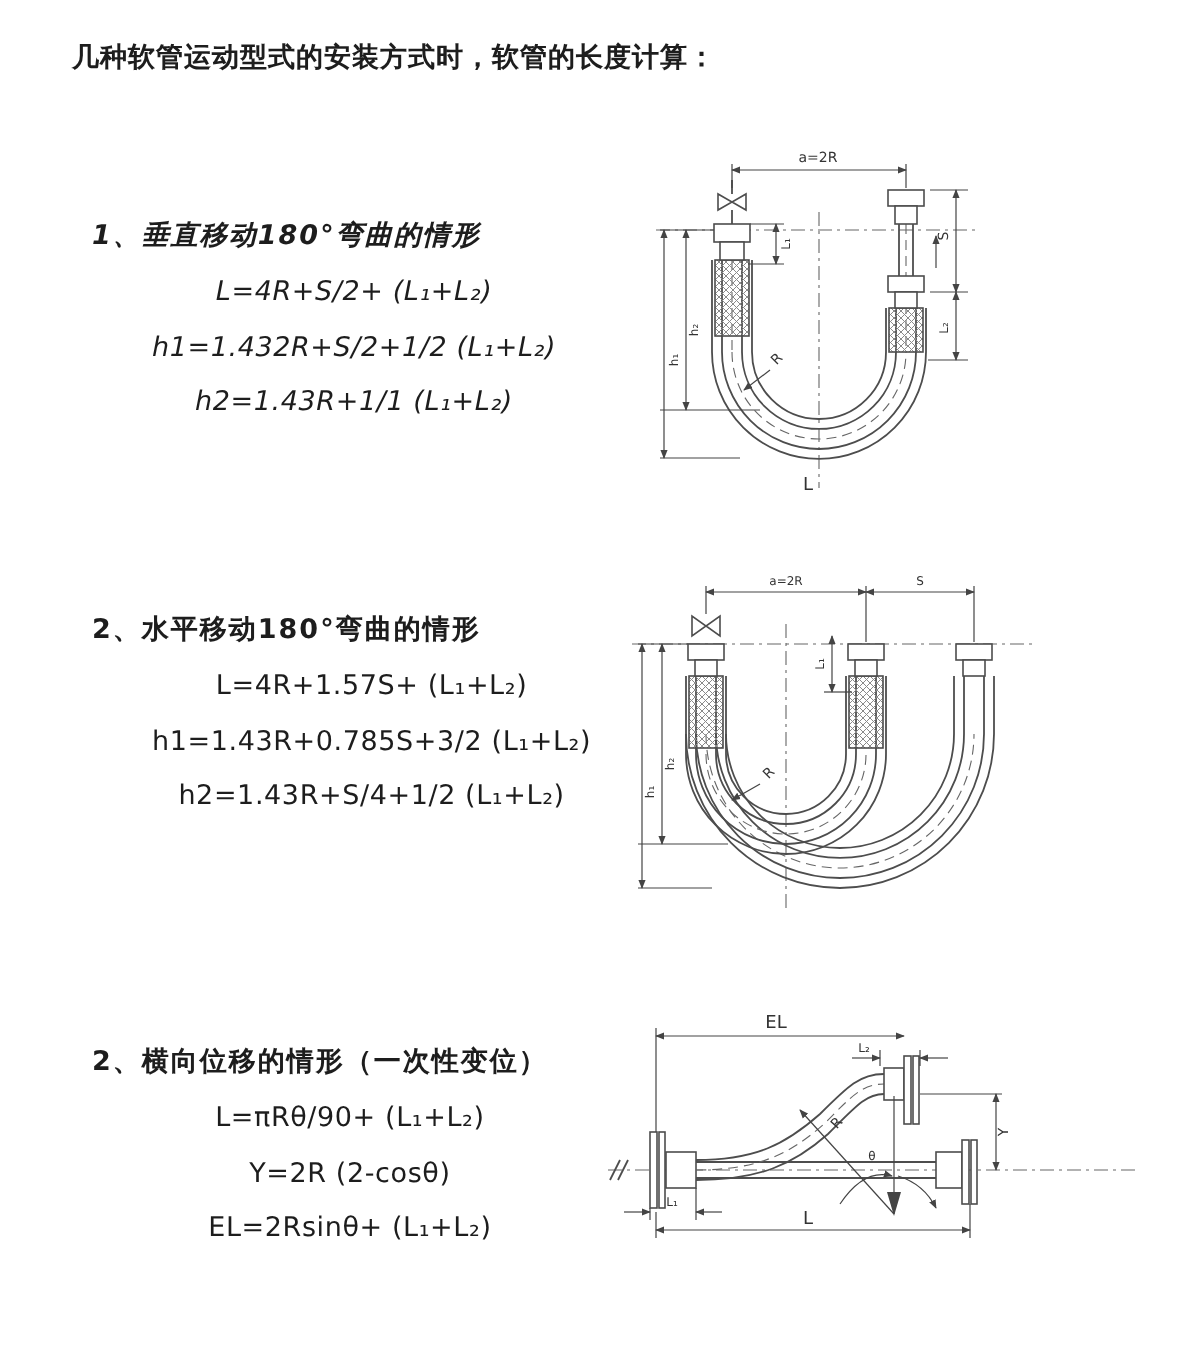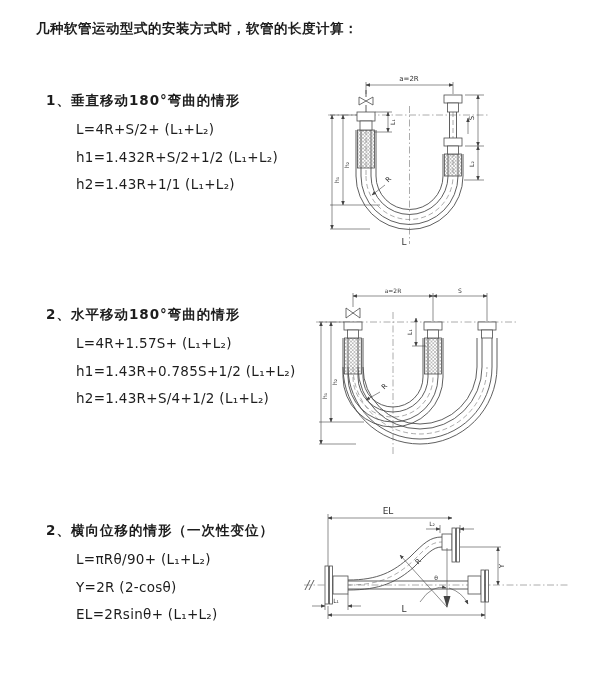--- a/index.html
+++ b/index.html
@@ -2,53 +2,53 @@
 <html><head>
 <meta charset="utf-8">
 <style>
   html,body{margin:0;padding:0;background:#fff;}
   .page{position:relative;width:568px;height:675px;background:#ffffff;overflow:hidden;
         font-family:"DejaVu Sans",sans-serif;color:#1d1d1d;}
   .title{position:absolute;left:36px;top:20px;font-size:13.5px;font-weight:600;letter-spacing:0.5px;}
   .section{position:absolute;left:46px;}
   .sec-heading{font-size:13.5px;font-weight:600;letter-spacing:1px;margin:0 0 6px 0;}
   .formulas{padding-left:30px;font-size:13.5px;font-weight:500;letter-spacing:0.3px;}
-  .formula{line-height:27.5px;white-space:pre;}
+  .formula{line-height:27.5px;white-space:pre;text-align:center;}
   .diag{position:absolute;}
   svg text{font-family:"DejaVu Sans",sans-serif;fill:#333;}
   .dl{font-size:7px;}
   .dls{font-size:6px;}
   .dlb{font-size:9px;}
   .geo{stroke:#4d4d4d;stroke-width:0.9;fill:none;}
   .geo2{stroke:#4d4d4d;stroke-width:0.8;fill:#fff;}
   .dim{stroke:#444;stroke-width:0.6;fill:none;}
   .cl{stroke:#666;stroke-width:0.55;fill:none;stroke-dasharray:7 2.5 1.5 2.5;}
   .hd{stroke:#666;stroke-width:0.55;fill:none;stroke-dasharray:5 3;}
 </style>
 </head>
 <body>
 
 <div class="page">
 
   <div class="title">几种软管运动型式的安装方式时，软管的长度计算：</div>
 
-  <div class="section" style="top:92px;">
+  <div class="section" style="top:109px;font-style:italic;">
     <div class="sec-heading">1、垂直移动180°弯曲的情形</div>
     <div class="formulas">
       <div class="formula">L=4R+S/2+ (L₁+L₂)</div>
       <div class="formula">h1=1.432R+S/2+1/2 (L₁+L₂)</div>
       <div class="formula">h2=1.43R+1/1 (L₁+L₂)</div>
     </div>
   </div>
 
   <div class="section" style="top:306px;">
     <div class="sec-heading">2、水平移动180°弯曲的情形</div>
     <div class="formulas">
       <div class="formula">L=4R+1.57S+ (L₁+L₂)</div>
-      <div class="formula">h1=1.43R+0.785S+1/2 (L₁+L₂)</div>
+      <div class="formula">h1=1.43R+0.785S+3/2 (L₁+L₂)</div>
       <div class="formula">h2=1.43R+S/4+1/2 (L₁+L₂)</div>
     </div>
   </div>
 
   <div class="section" style="top:522px;">
     <div class="sec-heading">2、横向位移的情形（一次性变位）</div>
     <div class="formulas">
       <div class="formula">L=πRθ/90+ (L₁+L₂)</div>
       <div class="formula">Y=2R (2-cosθ)</div>
       <div class="formula">EL=2Rsinθ+ (L₁+L₂)</div>

